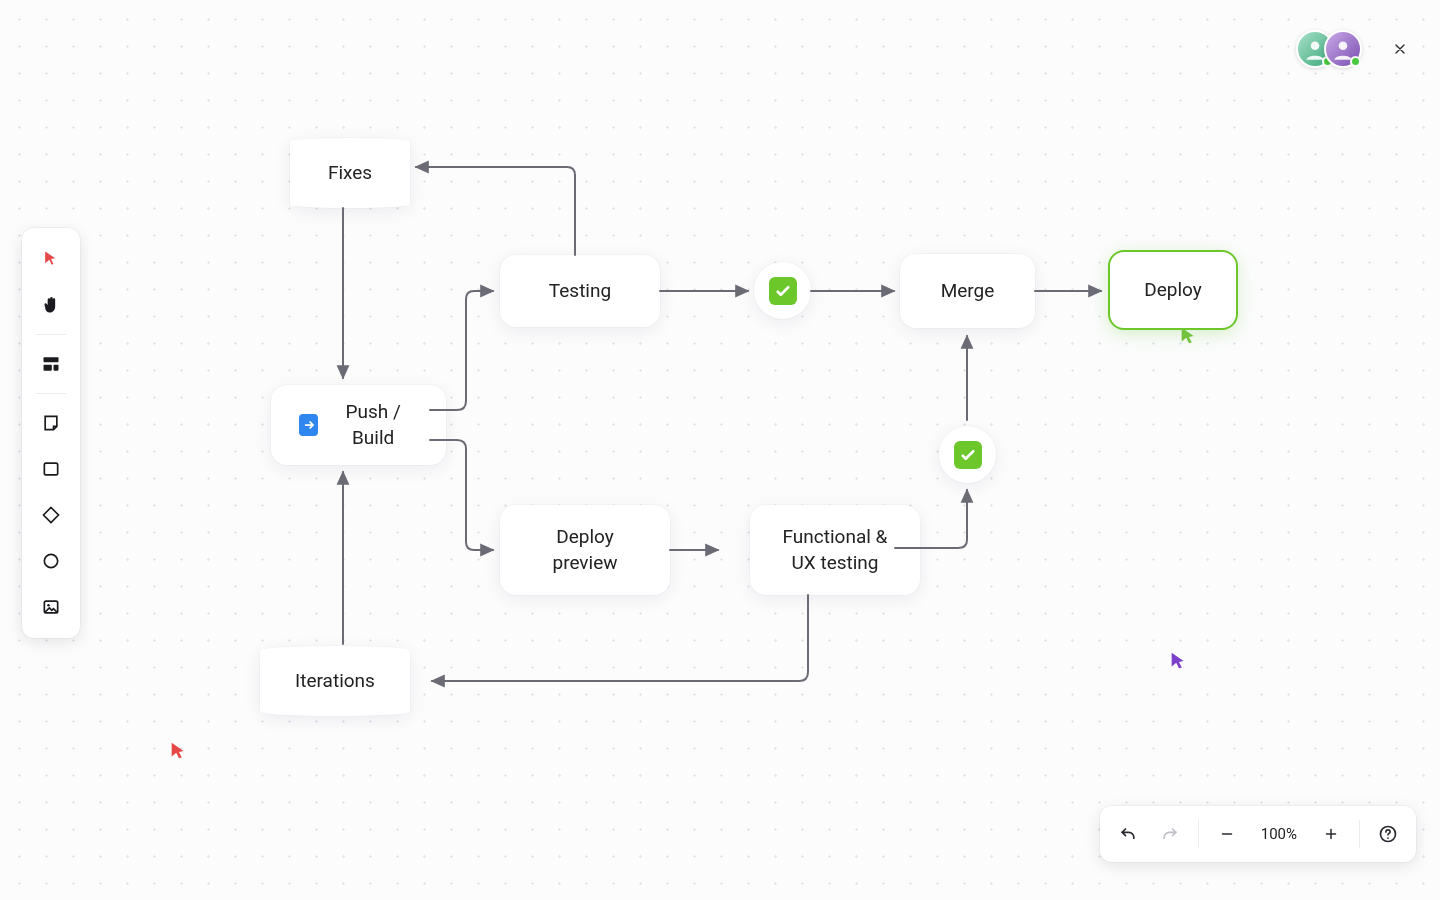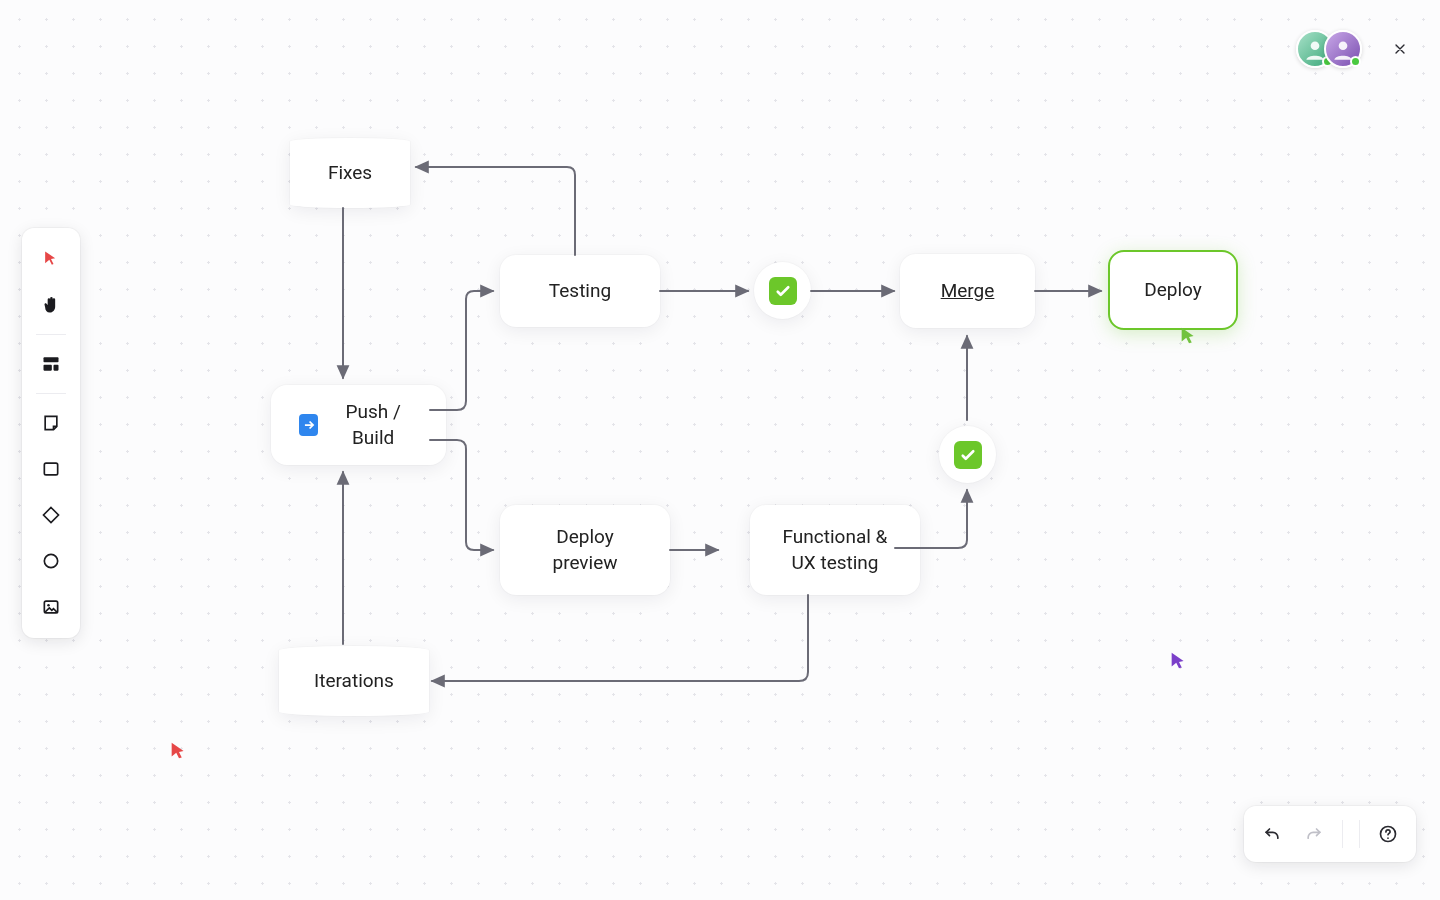--- a/index.html
+++ b/index.html
@@ -108,23 +108,23 @@
   }
   .bb-btn.disabled { color:#c0c0c8; cursor:default; }
   .zoom-label { font-size:15px; color:#222; padding:0 12px; min-width:56px; text-align:center; }
 
   
   #n-fixes      { left: 290px; top: 138px; width: 120px; height: 70px; }
   #n-push       { left: 271px; top: 385px; width: 175px; height: 80px; }
   #n-testing    { left: 500px; top: 255px; width: 160px; height: 72px; }
   #n-deployprev { left: 500px; top: 505px; width: 170px; height: 90px; }
   #n-functional { left: 750px; top: 505px; width: 170px; height: 90px; }
-  #n-merge      { left: 900px; top: 254px; width: 135px; height: 74px; text-decoration: underline; }
+  #n-merge      { left: 900px; top: 254px; width: 135px; height: 74px; }
   #n-deploy     { left: 1108px; top: 250px; width: 130px; height: 80px; }
-  #n-iterations { left: 279px; top: 646px; width: 150px; height: 70px; }
+  #n-iterations { left: 260px; top: 646px; width: 150px; height: 70px; }
   #chip1        { left: 754px; top: 262px; }
   #chip2        { left: 939px; top: 426px; }
 </style>
 </head>
 <body>
 
 <div class="dot-grid"></div>
 
 <svg class="connectors">
   <defs>
@@ -317,20 +317,33 @@
         </svg>
     </div>
     <div class="bb-btn disabled">
       <svg viewBox="0 0 24 24" width="20" height="20" fill="none" stroke="currentColor" stroke-width="2" stroke-linecap="round">
           <path d="M15 14l4-4-4-4"></path>
           <path d="M19 10h-8a6 6 0 00-6 6v1"></path>
         </svg>
     </div>
   </div>
   <div class="vline"></div>
+  <div class="seg">
+    <div class="bb-btn">
+      <svg viewBox="0 0 24 24" width="18" height="18" stroke="#2a2a30" stroke-width="2" stroke-linecap="round">
+          <path d="M6 12h12"></path>
+        </svg>
+    </div>
+    <span class="zoom-label">100%</span>
+    <div class="bb-btn">
+      <svg viewBox="0 0 24 24" width="18" height="18" stroke="#2a2a30" stroke-width="2" stroke-linecap="round">
+          <path d="M12 6v12M6 12h12"></path>
+        </svg>
+    </div>
+  </div>
   <div class="vline"></div>
   <div class="bb-btn">
     <svg viewBox="0 0 24 24" width="20" height="20" fill="none" stroke="#2a2a30" stroke-width="2">
         <circle cx="12" cy="12" r="9"></circle>
         <path d="M9.5 9.5a2.5 2.5 0 115 0c0 1.5-2.5 2-2.5 3.5" stroke-linecap="round"></path>
         <circle cx="12" cy="17" r="1" fill="#2a2a30" stroke="none"></circle>
       </svg>
   </div>
 </div>
 

